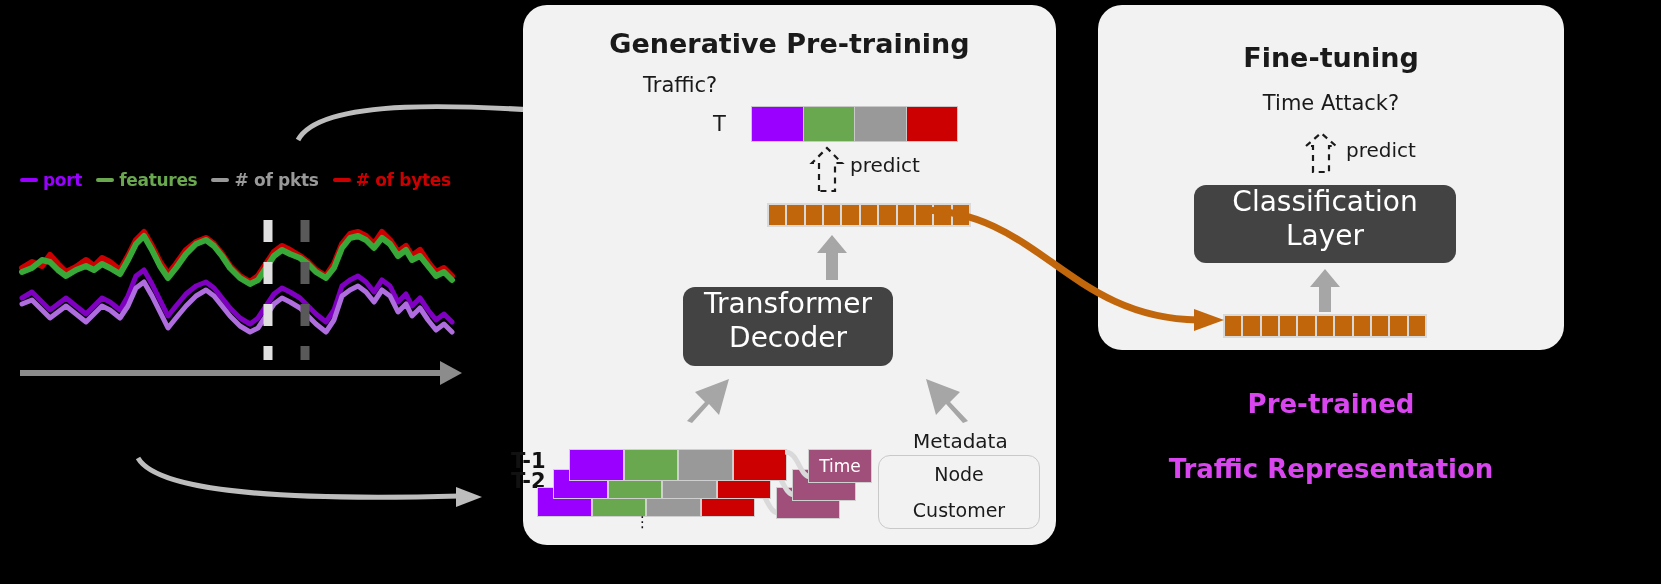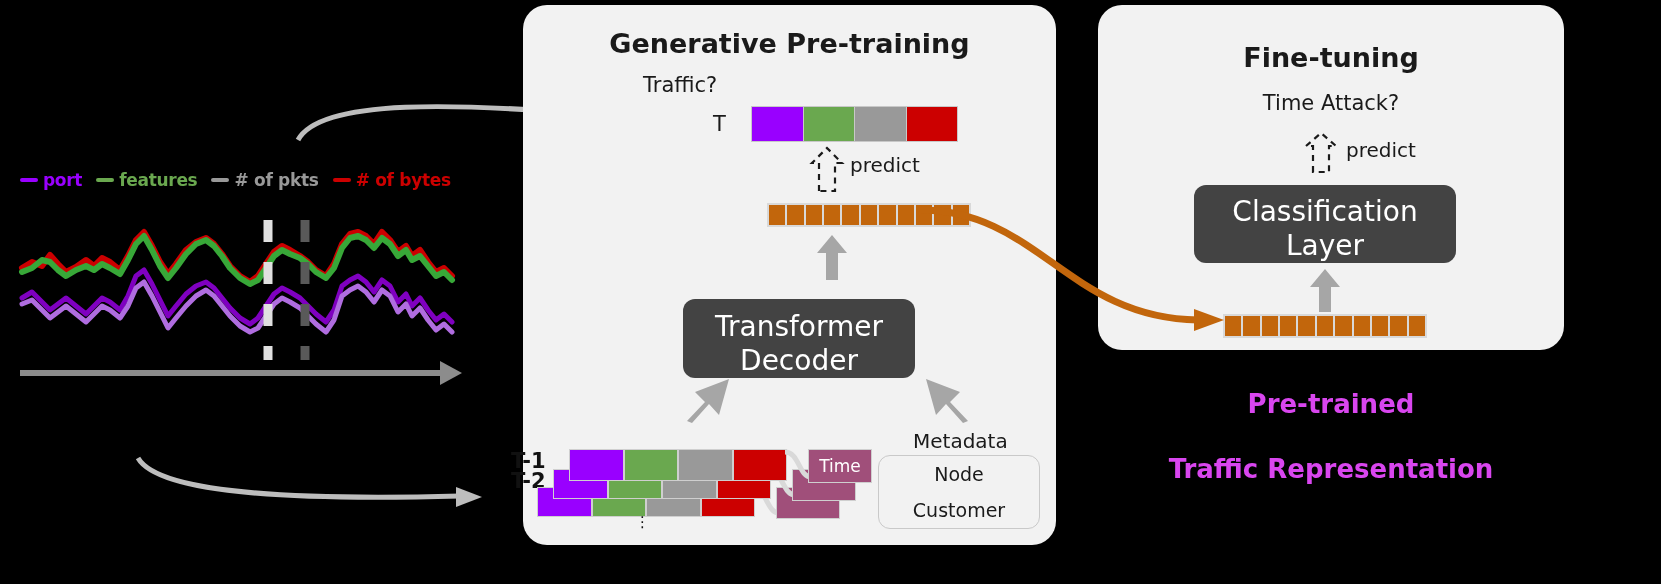--- a/index.html
+++ b/index.html
@@ -33,21 +33,21 @@
   .featbar{position:absolute;display:flex;border:1px solid #c8c8c8;box-sizing:content-box;}
   .featbar > div{height:100%;}
 
   
   .tokens{position:absolute;display:flex;gap:2px;background:#d9d9d9;
           padding:2px;box-sizing:content-box;}
   .tokens i{display:block;background:#c2660c;height:100%;}
 
   
   .darkbox{position:absolute;background:#434343;border-radius:12px;color:#fff;
-           display:flex;align-items:flex-end;justify-content:center;text-align:center;
+           display:flex;align-items:flex-start;justify-content:center;text-align:center;
            font-size:28px;line-height:1.22;}
 
   
   .metabox{position:absolute;background:#f2f2f2;border:1.5px solid #c9c9c9;
            border-radius:12px;display:flex;flex-direction:column;
            align-items:center;justify-content:center;gap:14px;}
   .metabox span{font-size:19px;color:#1a1a1a;}
 
   
   .histrow{position:absolute;display:flex;align-items:center;}
@@ -153,21 +153,21 @@
         <i style="width: 16.3636px;"></i>
         <i style="width: 16.3636px;"></i>
         <i style="width: 16.3636px;"></i>
         <i style="width: 16.3636px;"></i>
       </div>
 
     <svg style="position:absolute;left:292px;top:228px;" width="34" height="48">
       <path d="M 11 47 L 11 20 L 2 20 L 17 2 L 32 20 L 23 20 L 23 47 Z" fill="#a6a6a6"></path>
     </svg>
 
-    <div class="darkbox" style="left:160px;top:294px;width:232px;height:79px;">
+    <div class="darkbox" style="left:160px;top:282px;width:210px;height:79px;">
       <div>
         <div>Transformer</div>
         <div>Decoder</div>
       </div>
     </div>
 
     <svg style="position:absolute;left:158px;top:366px;" width="56" height="52">
       <path d="M 6 50 L 24 31 L 14 21 L 48 8 L 38 44 L 28 33 L 11 52 Z" fill="#a6a6a6"></path>
     </svg>
 

